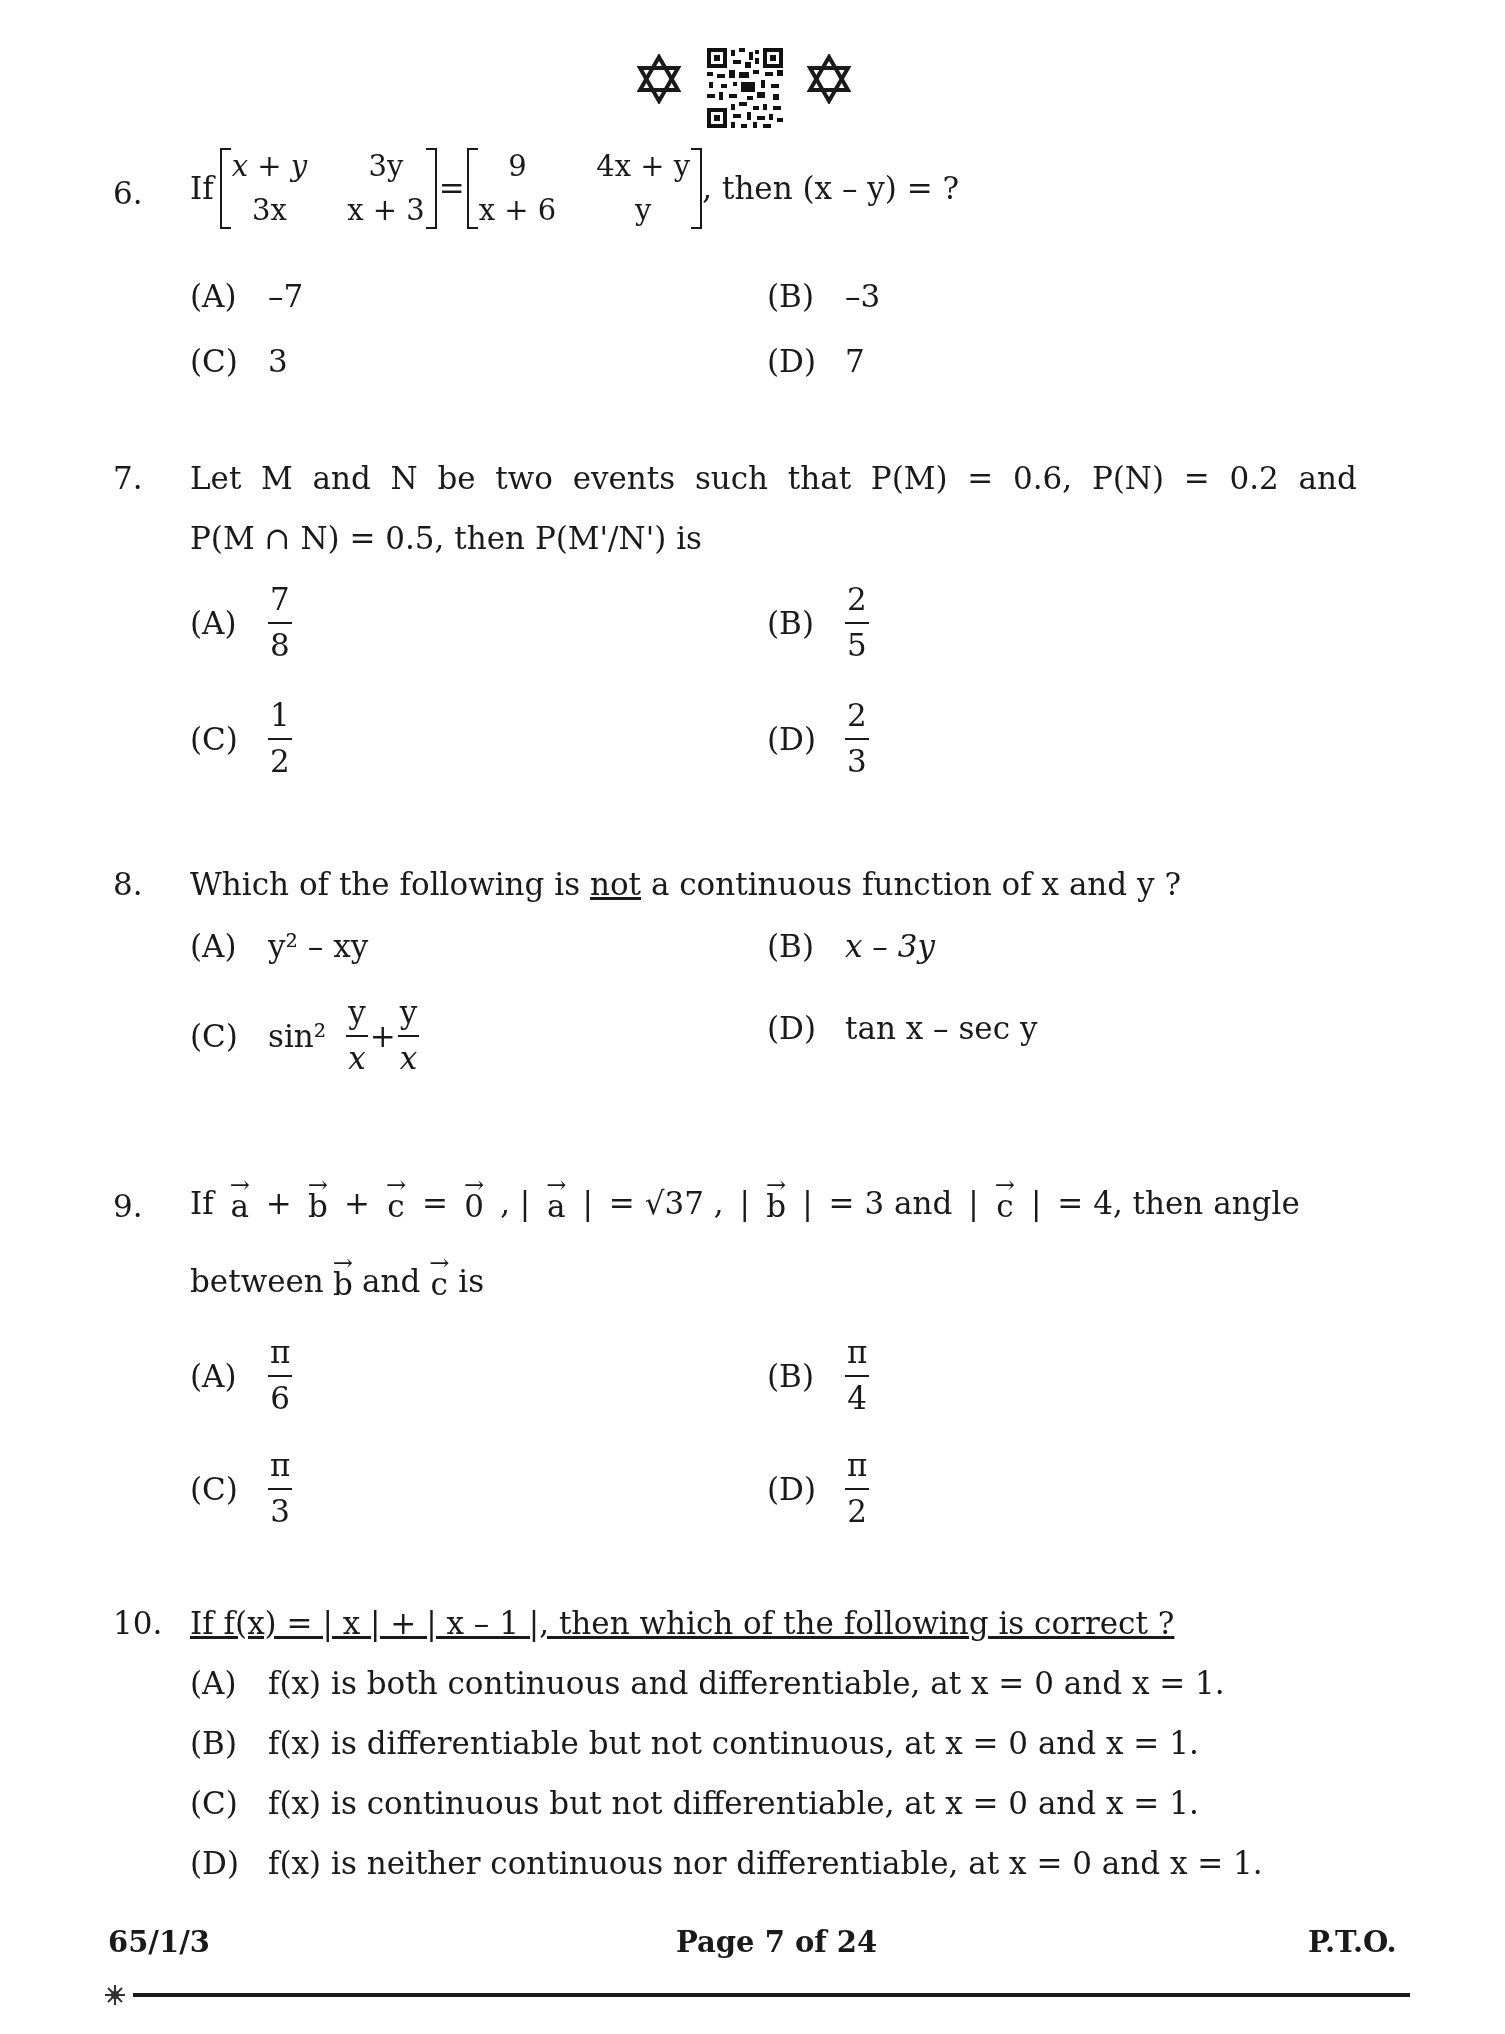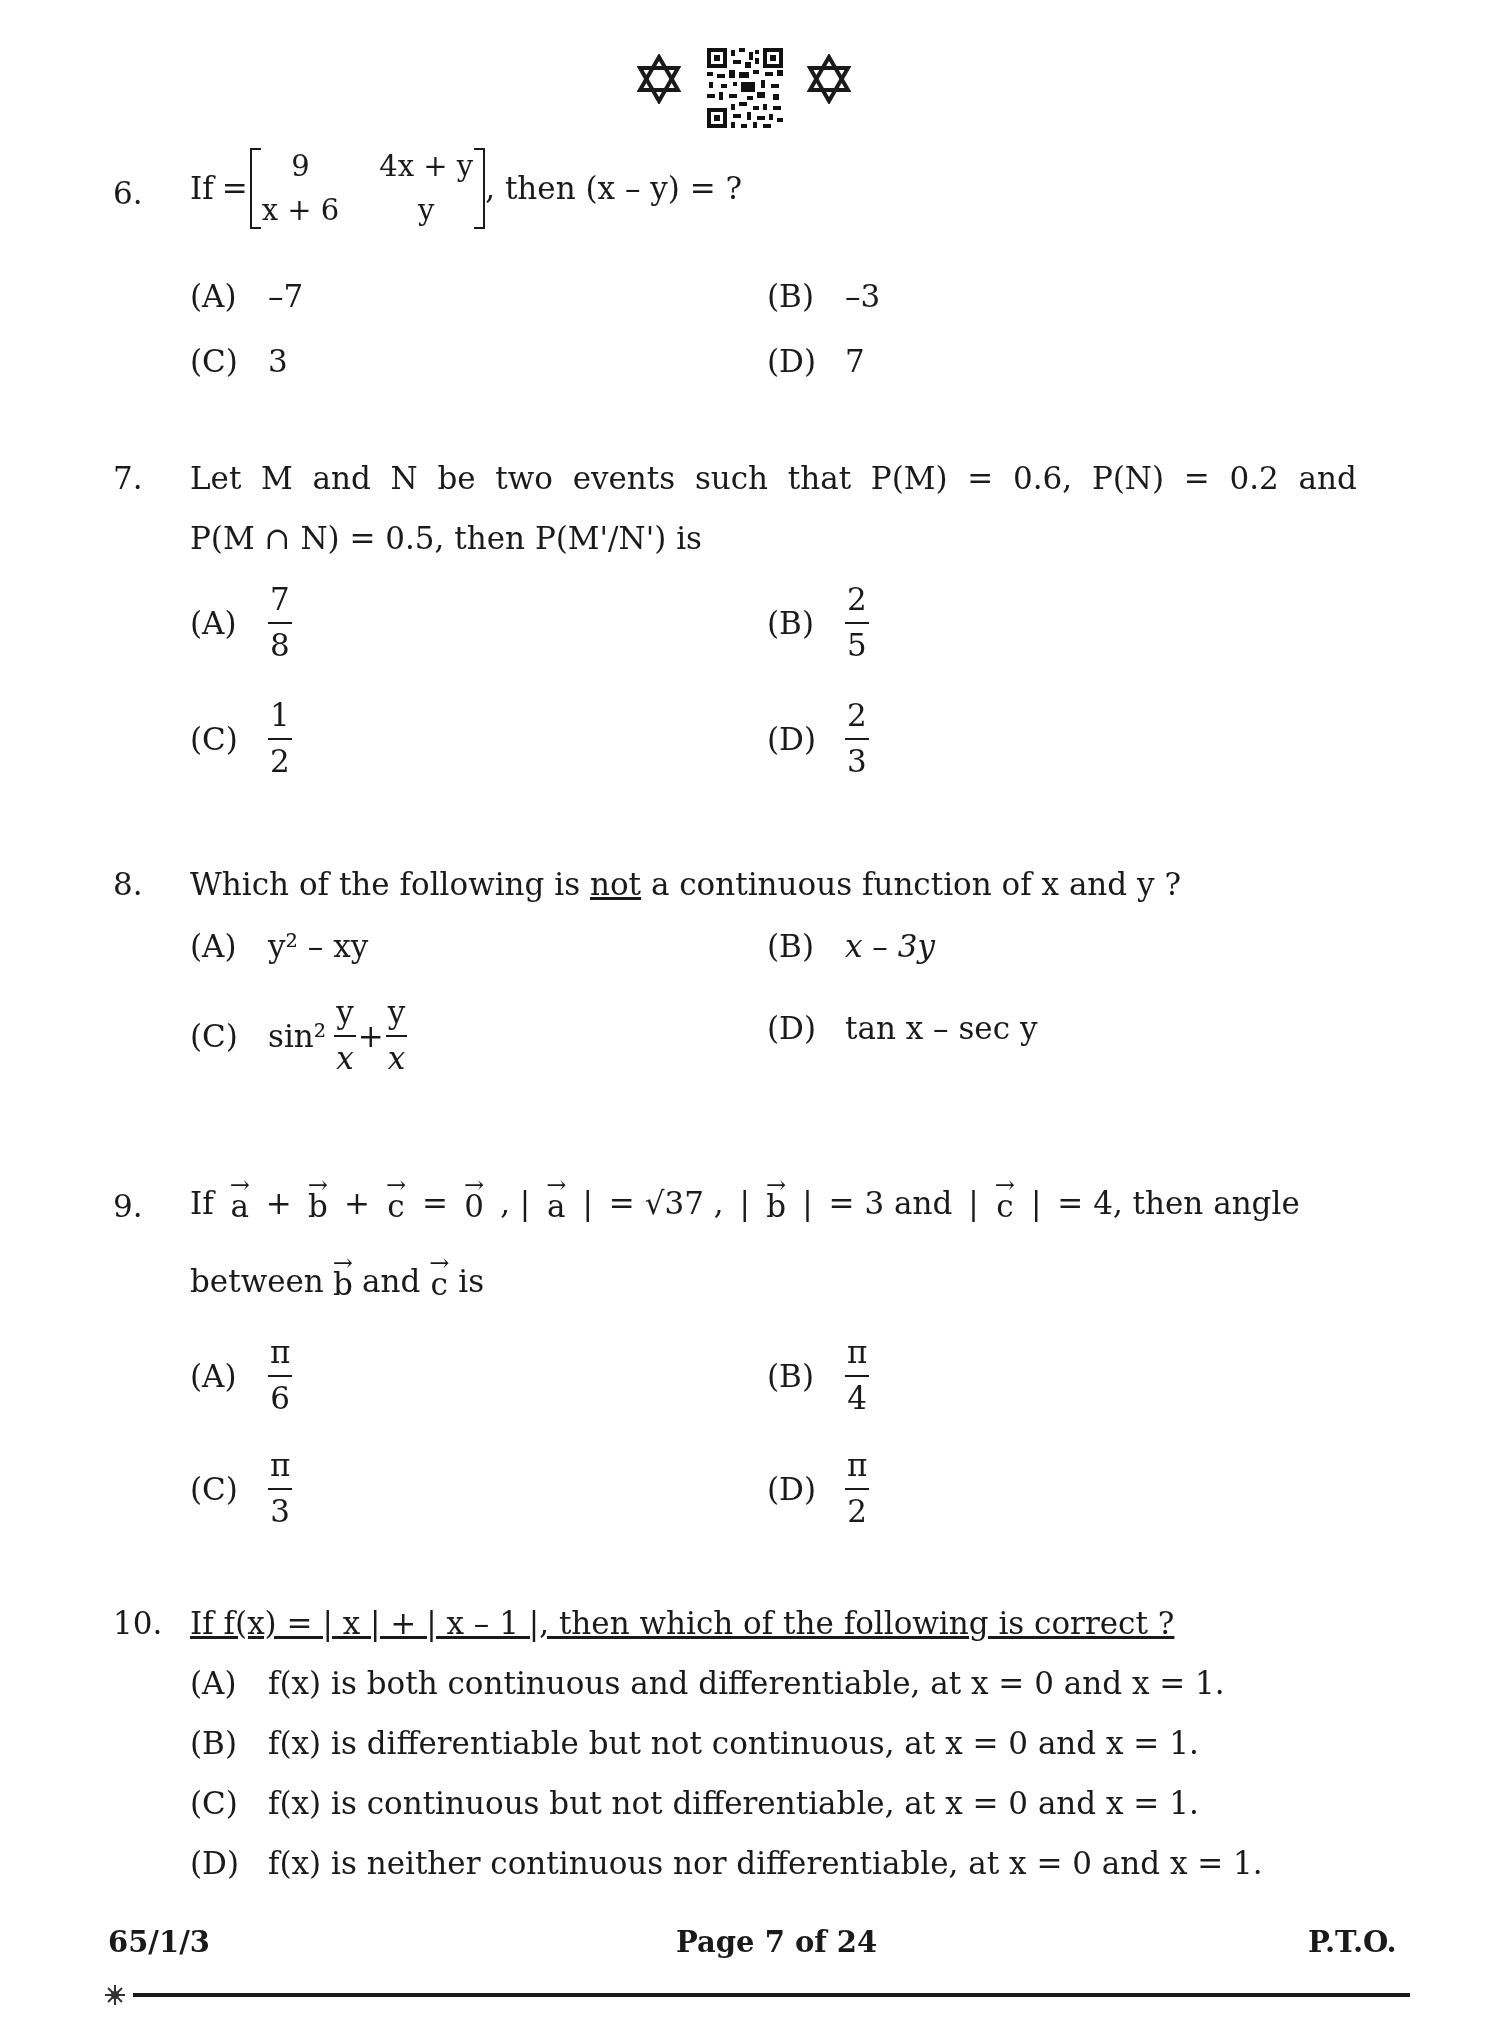--- a/index.html
+++ b/index.html
@@ -108,20 +108,28 @@
   <svg class="star" style="left:807px" viewBox="0 0 44 50">
     <polygon points="22,3 41,36 3,36" fill="none" stroke="#1a1a1a" stroke-width="4"></polygon>
     <polygon points="22,47 41,14 3,14" fill="none" stroke="#1a1a1a" stroke-width="4"></polygon>
   </svg>
 </div>
 
 <div>
   <span class="qnum" style="top:175px">6.</span>
   <div class="qtext" style="top:148px; display:flex; align-items:center;">
     <span style="margin-right:6px">If</span>
+    <span class="matrix">
+      <span class="mgrid">
+        <span class="mcell it">x + y</span>
+        <span class="mcell">3y</span>
+        <span class="mcell">3x</span>
+        <span class="mcell">x + 3</span>
+      </span>
+    </span>
     <span style="margin:0 2px">=</span>
     <span class="matrix">
       <span class="mgrid">
         <span class="mcell">9</span>
         <span class="mcell">4x + y</span>
         <span class="mcell">x + 6</span>
         <span class="mcell">y</span>
       </span>
     </span>
     <span>, then (x – y) = ?</span>
@@ -186,21 +194,21 @@
   <div class="opt" style="left:190px; top:928px">
     <span class="lbl">(A)</span>
     <span class="val">y² – xy</span>
   </div>
   <div class="opt" style="left:767px; top:928px">
     <span class="lbl">(B)</span>
     <span class="val it">x – 3y</span>
   </div>
   <div class="opt" style="left:190px; top:995px">
     <span class="lbl">(C)</span>
-    <span style="margin-right:8px">sin²</span>
+    <span style="margin-right:20px">sin²</span>
     <span class="frac">
         <span class="num">y</span>
         <span class="den it">x</span>
       </span>
     <span style="margin:0 2px">+</span>
     <span class="frac">
         <span class="num">y</span>
         <span class="den it">x</span>
       </span>
   </div>

